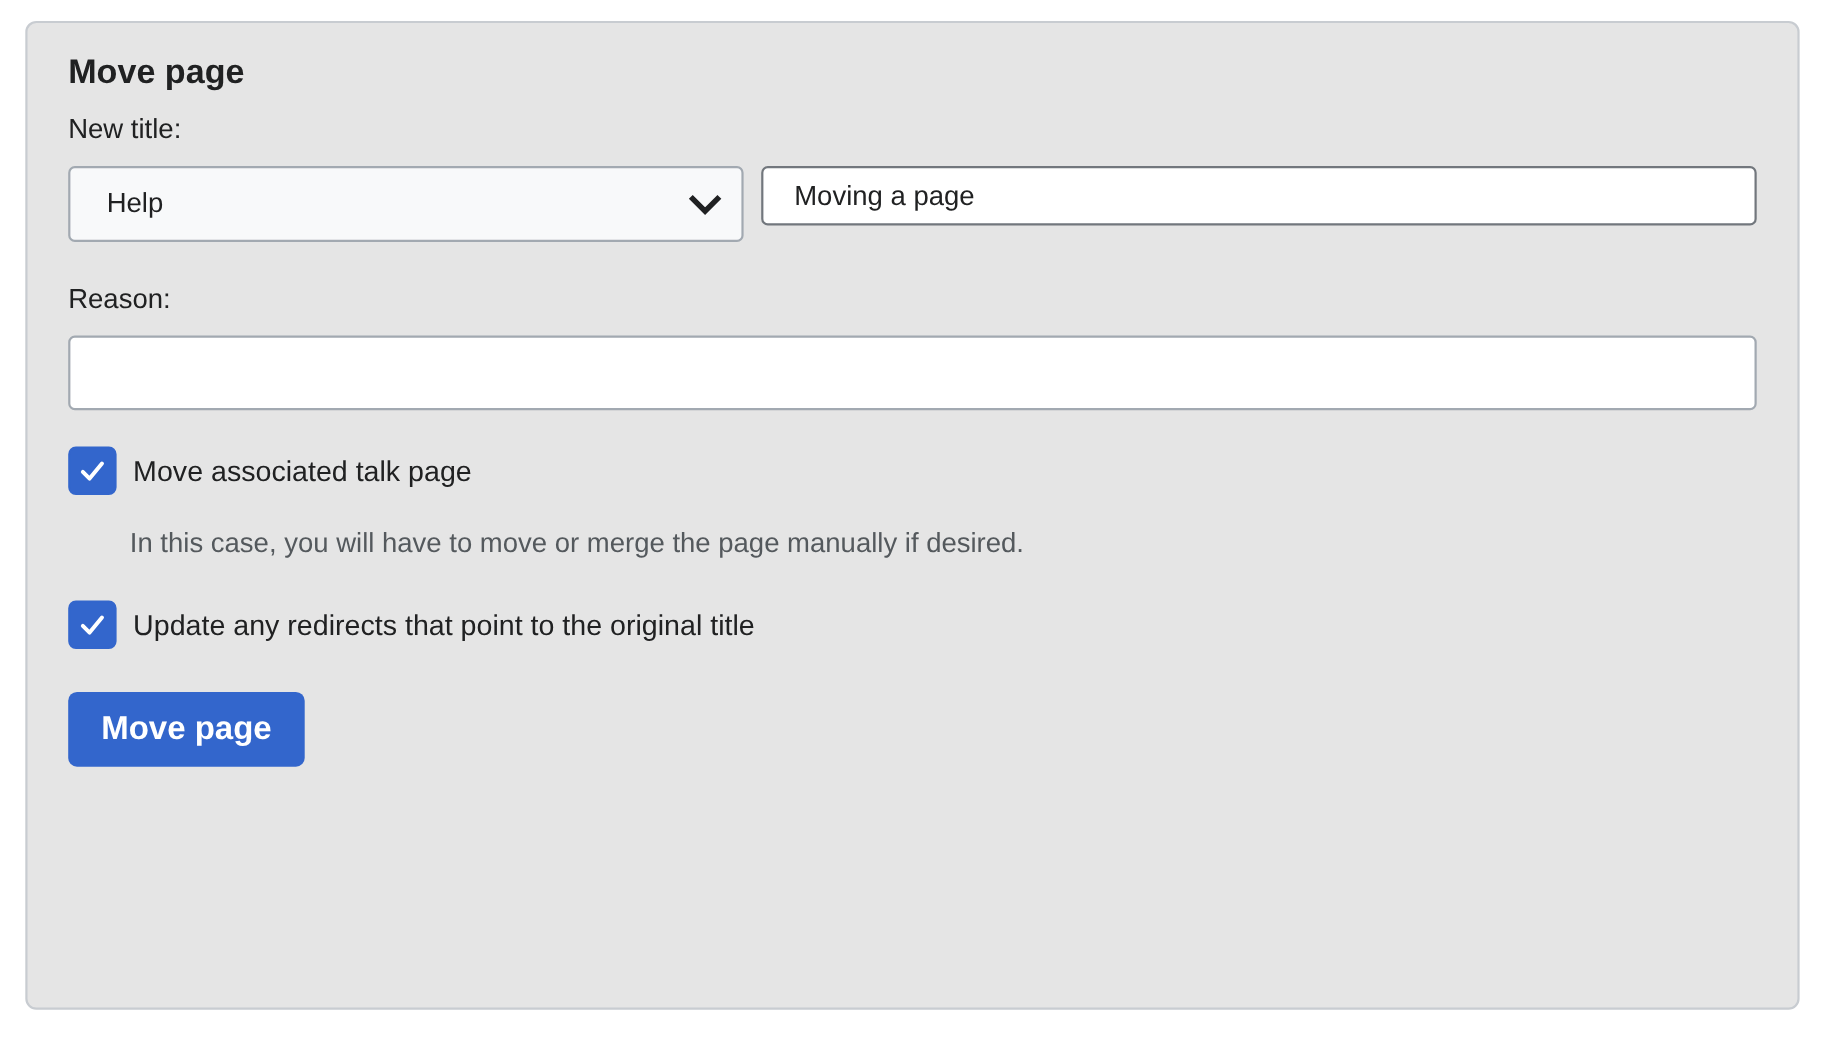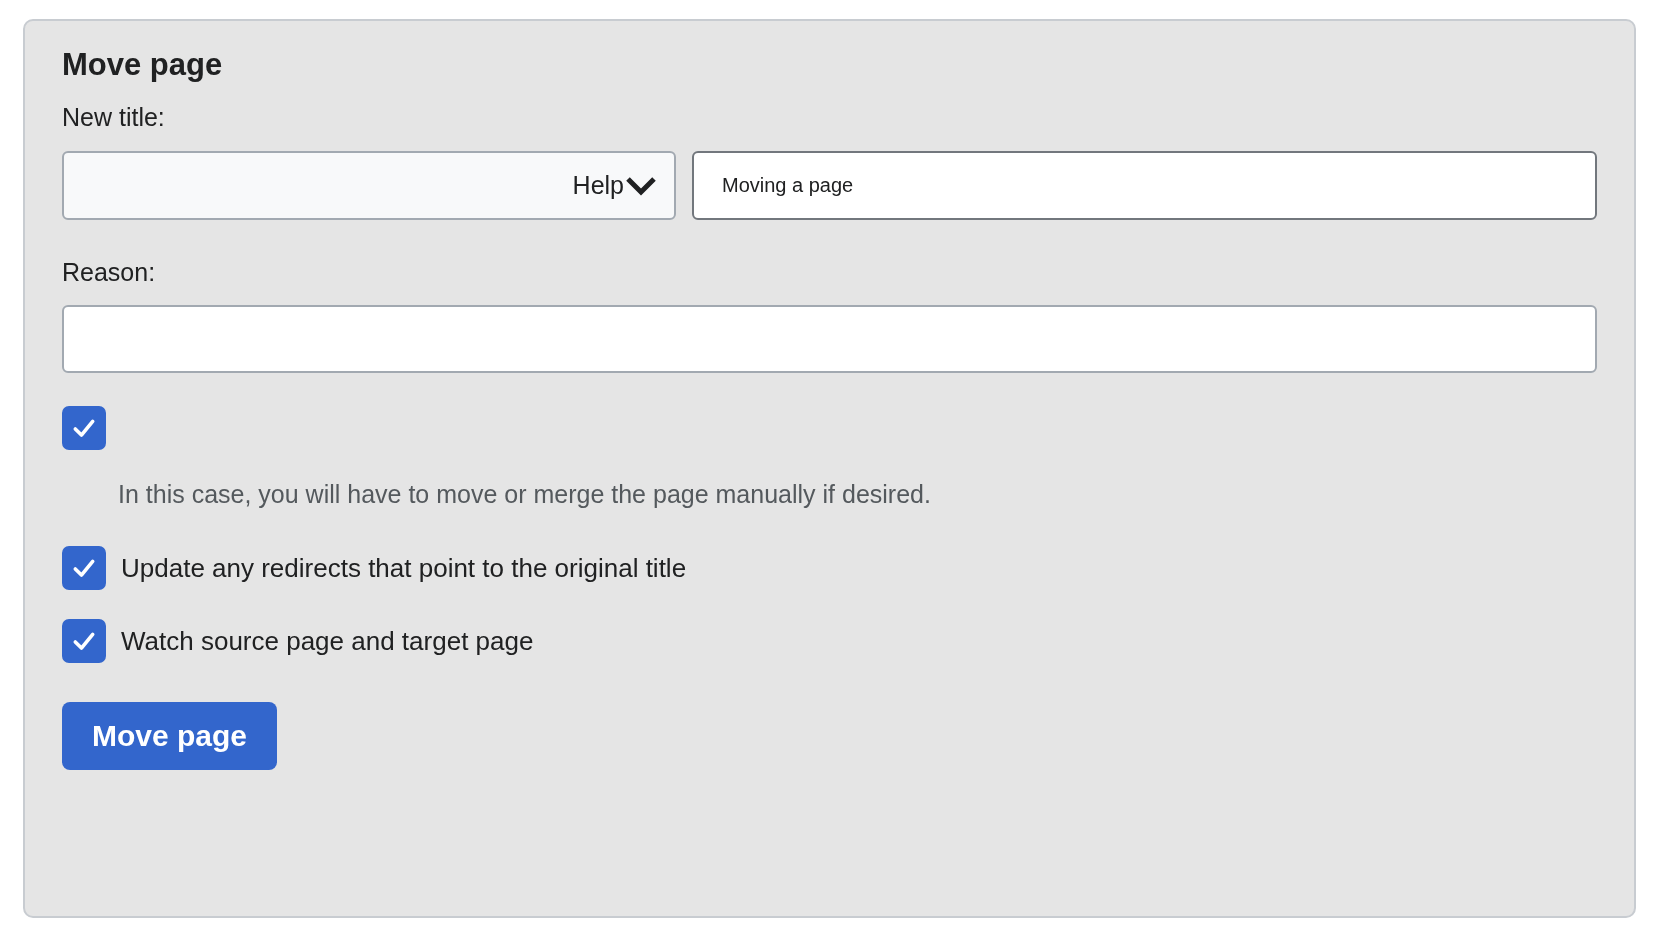--- a/index.html
+++ b/index.html
@@ -40,34 +40,33 @@
   }
   .select {
     width: 614px; height: 69px;
     background: var(--field-bg, #f8f9fa);
     border: 2px solid var(--border-field, #a2a9b1);
     border-radius: 6px;
     display: flex;
     align-items: center;
     padding: 0 16px 0 33px;
     cursor: pointer;
-    text-align: right;
   }
   .select .select-value {
     font-size: 25px;
     flex: 1;
   }
   .select svg { display: block; }
   .text-input {
     flex: 1;
-    height: 69px;
+    height: 54px;
     border: 2px solid var(--border-input, #72777d);
     border-radius: 6px;
     font-family: inherit;
-    font-size: 20px;
+    font-size: 25px;
     color: var(--text, #202122);
     padding: 0 20px 0 28px;
     background: #ffffff;
     outline: none;
   }
   .reason-input {
     display: block;
     width: 100%;
     height: 68px;
     margin-top: 18px;
@@ -160,43 +159,34 @@
   <input class="reason-input" type="text" value="" style="">
 
   <div class="checkbox-row first">
     <span class="checkbox checked" role="checkbox" aria-checked="true">
       <span>
         <svg width="30" height="30" viewBox="0 0 20 20">
           <path d="M4.2 10.6 L8.3 14.7 L15.8 5.6" fill="none" stroke="#ffffff" stroke-width="2.4" stroke-linecap="round" stroke-linejoin="round"></path>
         </svg>
       </span>
     </span>
+    <label class="checkbox-label">Move associated talk page</label>
   </div>
 
   <div class="help-block">
     <p>In this case, you will have to move or merge the page manually if desired.</p>
   </div>
 
   <div class="checkbox-row second">
     <span class="checkbox checked" role="checkbox" aria-checked="true">
       <span>
         <svg width="30" height="30" viewBox="0 0 20 20">
           <path d="M4.2 10.6 L8.3 14.7 L15.8 5.6" fill="none" stroke="#ffffff" stroke-width="2.4" stroke-linecap="round" stroke-linejoin="round"></path>
         </svg>
       </span>
     </span>
     <label class="checkbox-label">Update any redirects that point to the original title</label>
   </div>
 
-  <div class="checkbox-row third">
-    <span class="checkbox checked" role="checkbox" aria-checked="true">
-      <span>
-        <svg width="30" height="30" viewBox="0 0 20 20">
-          <path d="M4.2 10.6 L8.3 14.7 L15.8 5.6" fill="none" stroke="#ffffff" stroke-width="2.4" stroke-linecap="round" stroke-linejoin="round"></path>
-        </svg>
-      </span>
-    </span>
-    <label class="checkbox-label">Watch source page and target page</label>
-  </div>
 
   <button class="primary-button">Move page</button>
 
 </div>
 
 </body></html>

